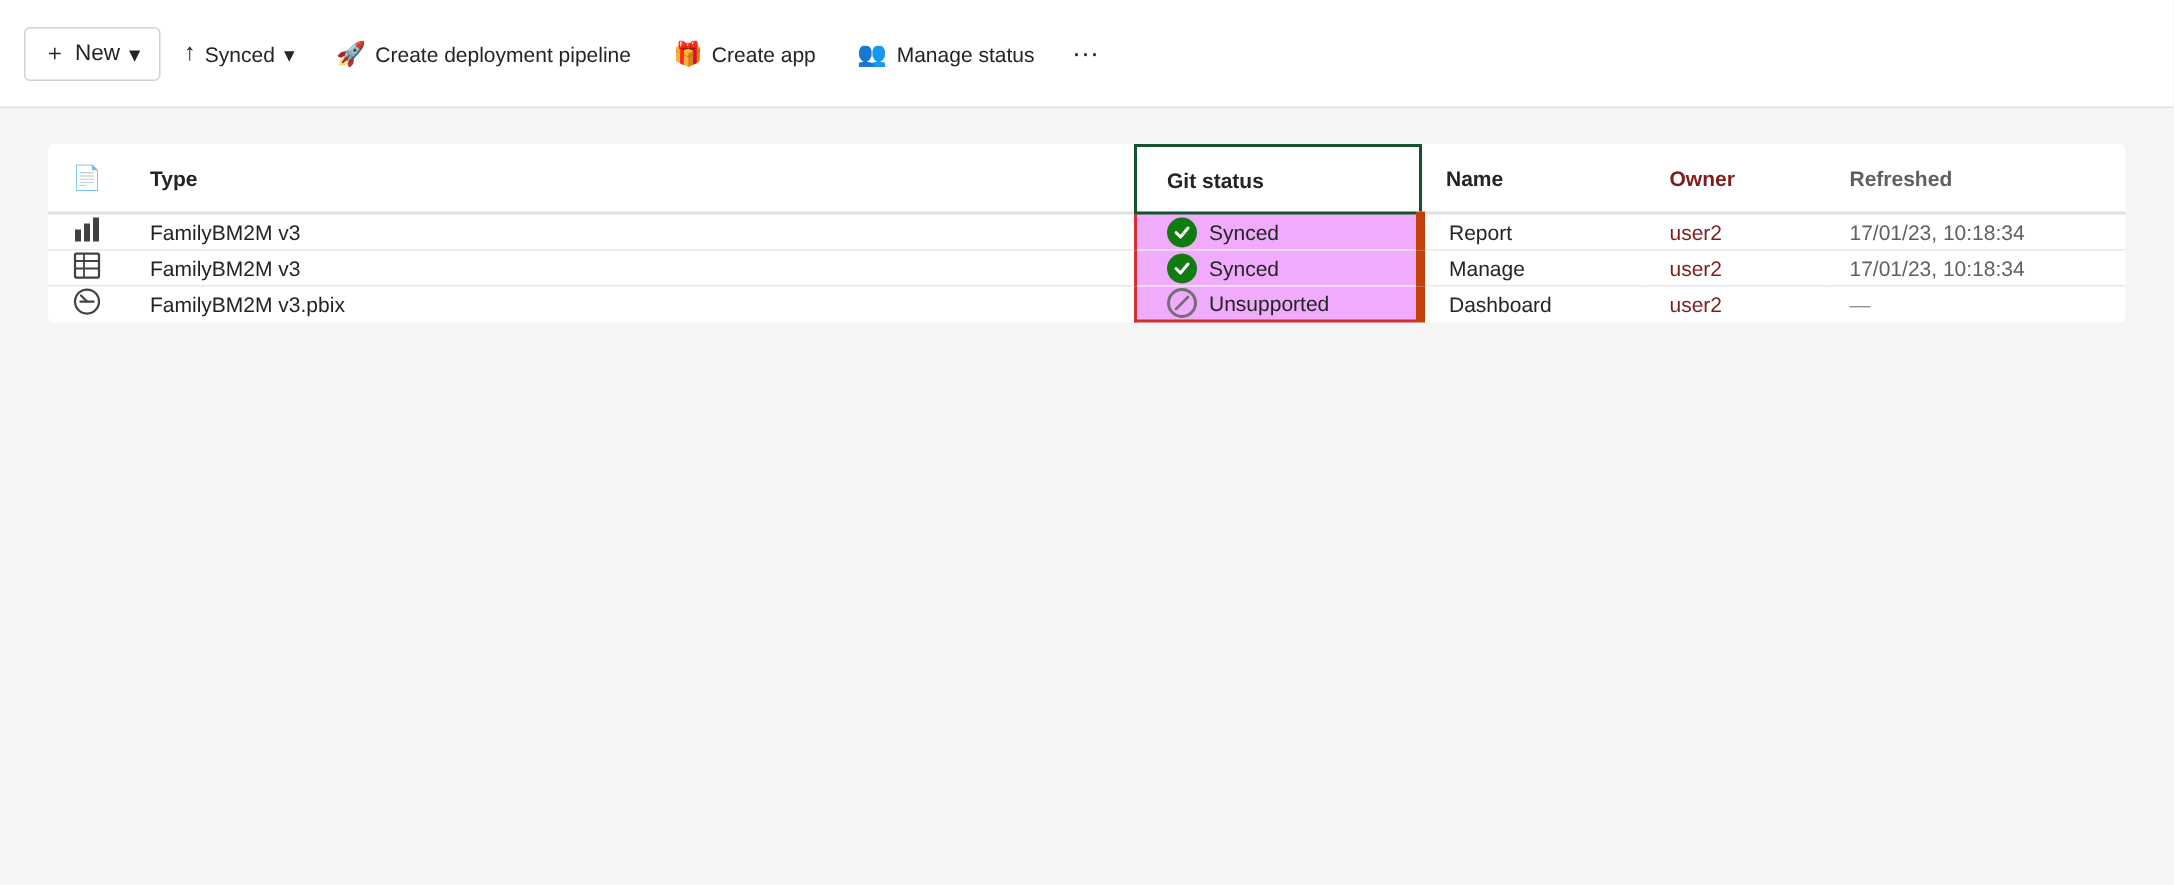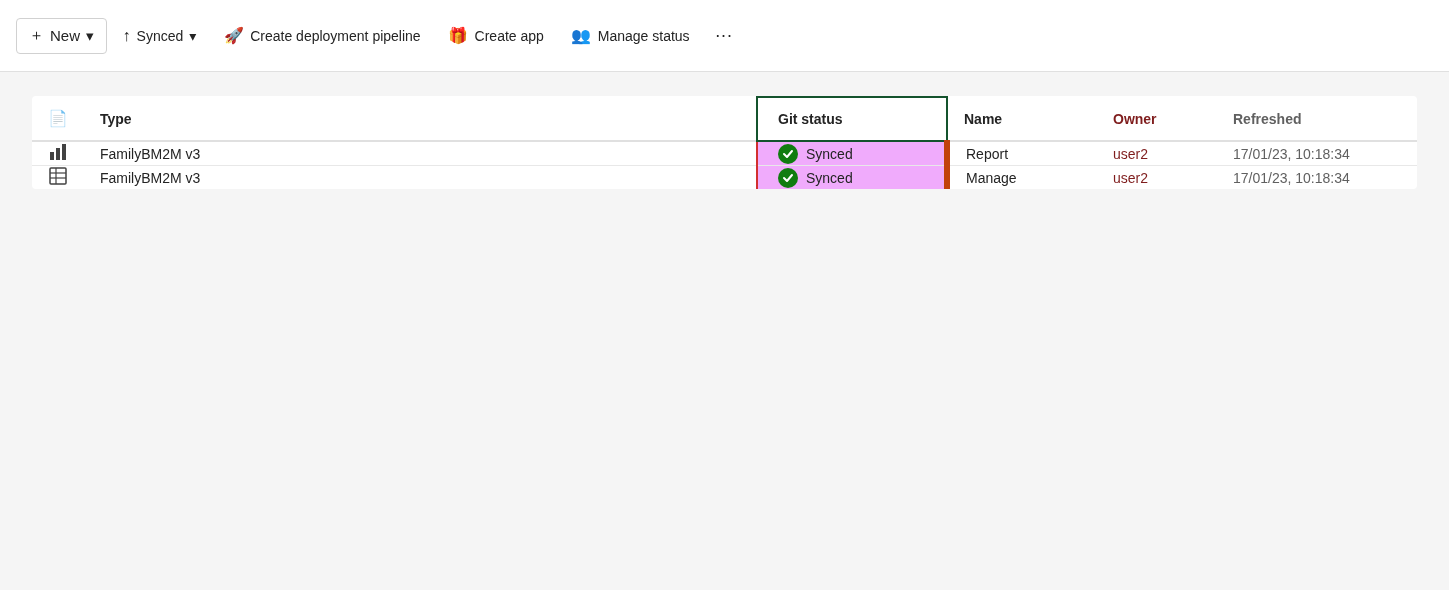--- a/index.html
+++ b/index.html
@@ -303,16 +303,37 @@
               <path d="M2 6L5 9L10 3" stroke="white" stroke-width="2" stroke-linecap="round" stroke-linejoin="round"></path>
             </svg>
           </div>
           <span>Synced</span>
         </div>
             </td>
             <td class="col-type">Manage</td>
             <td class="col-owner">user2</td>
             <td class="col-refreshed">17/01/23, 10:18:34</td>
           </tr>
+          <tr>
+            <td class="col-icon"><svg width="20" height="20" viewBox="0 0 20 20" fill="none" xmlns="http://www.w3.org/2000/svg">
+      <circle cx="10" cy="10" r="8" stroke="#424242" stroke-width="1.5"></circle>
+      <line x1="5" y1="10" x2="15" y2="10" stroke="#424242" stroke-width="1.5"></line>
+      <path d="M10 10 L6 6" stroke="#424242" stroke-width="1.5" stroke-linecap="round"></path>
+    </svg></td>
+            <td class="col-name">FamilyBM2M v3.pbix</td>
+            <td class="col-git git-status-cell" style="border-bottom: 2px solid rgb(211, 47, 47);">
+        <div class="git-status-unsupported">
+          <div class="unsupported-icon">
+            <svg width="12" height="12" viewBox="0 0 12 12" fill="none">
+              <line x1="2" y1="10" x2="10" y2="2" stroke="#707070" stroke-width="1.8" stroke-linecap="round"></line>
+            </svg>
+          </div>
+          <span>Unsupported</span>
+        </div>
+            </td>
+            <td class="col-type">Dashboard</td>
+            <td class="col-owner">user2</td>
+            <td class="col-refreshed"><span class="dash">—</span></td>
+          </tr>
         </tbody>
     </table>
   </div>
 </div>
 
 </body></html>

